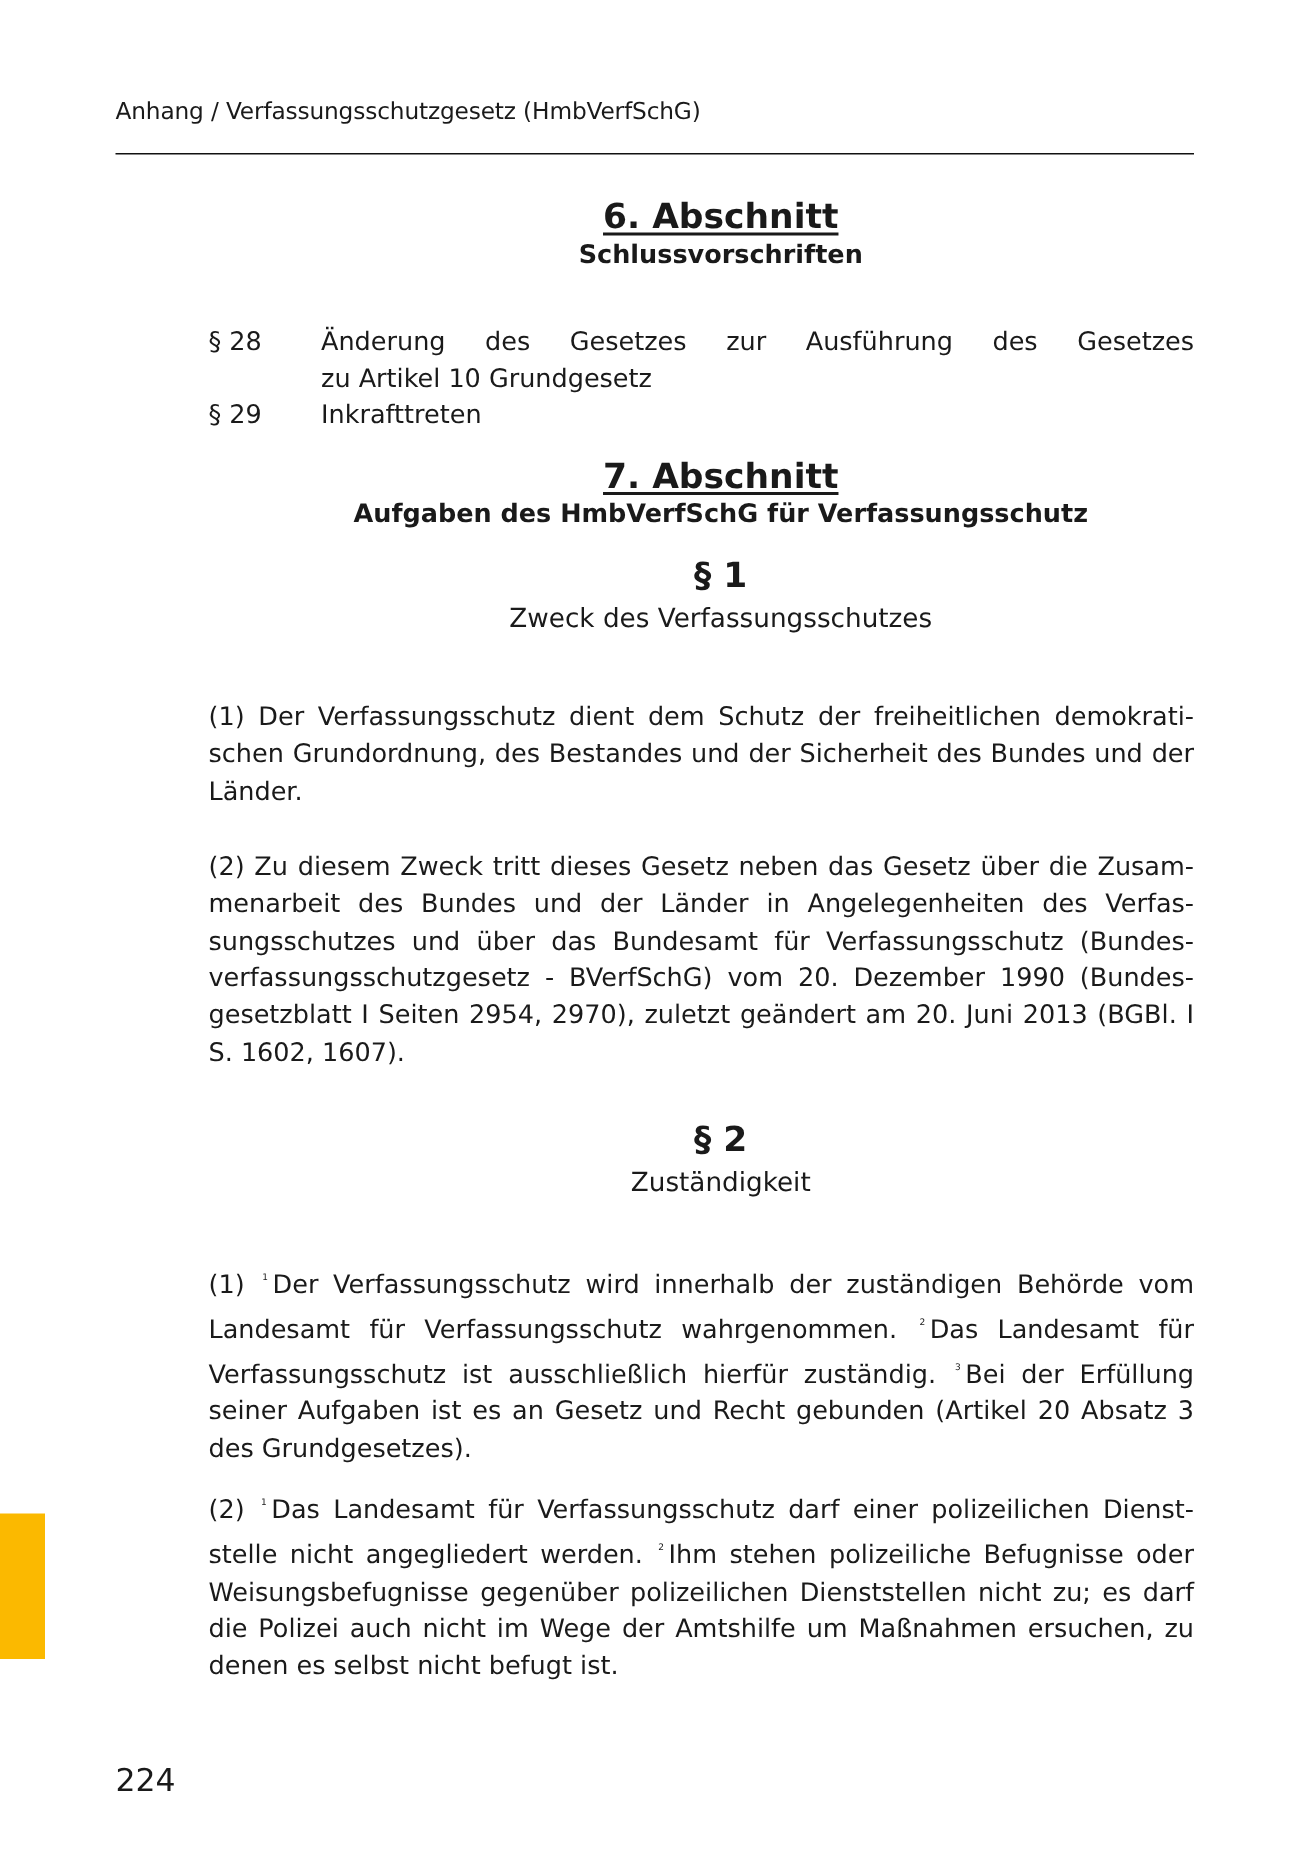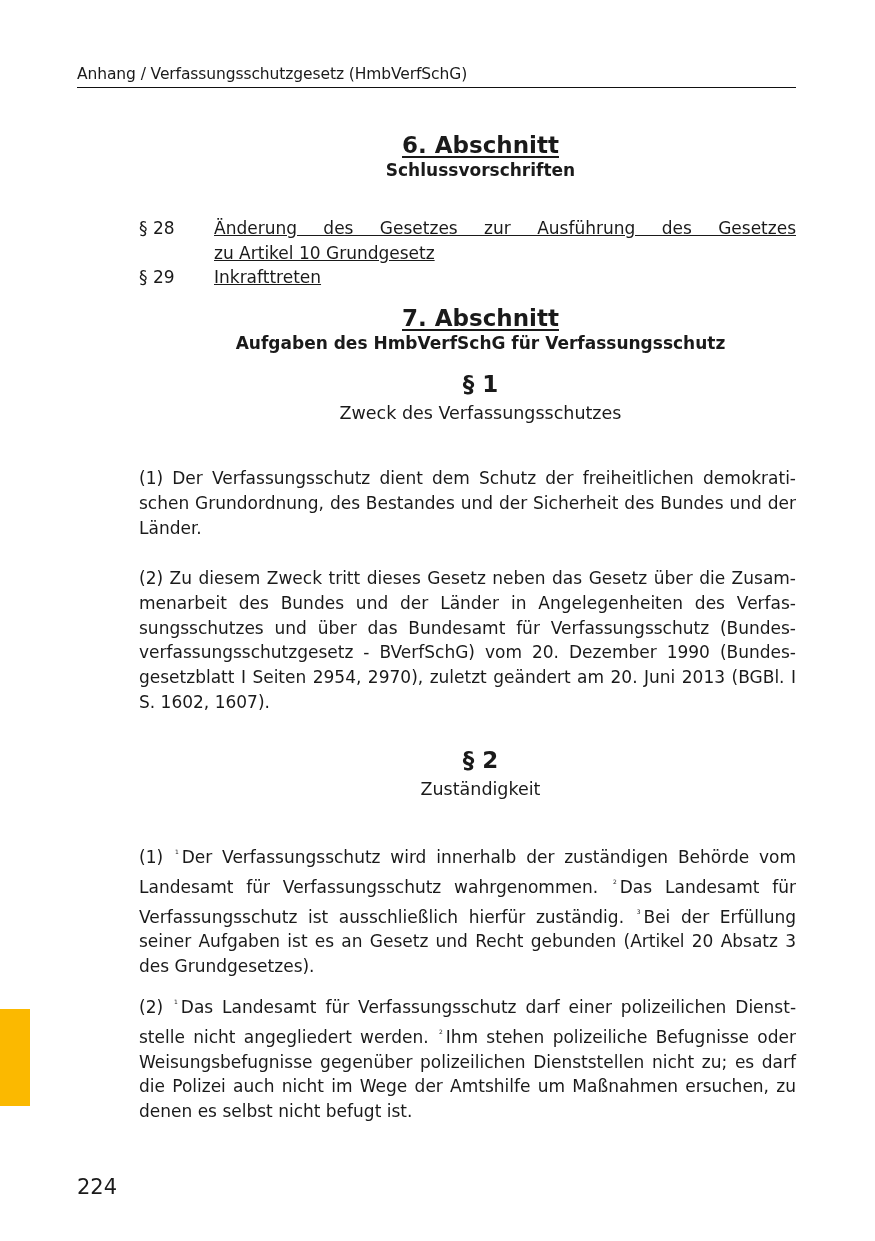--- a/index.html
+++ b/index.html
@@ -15,21 +15,21 @@
     font-family: "DejaVu Sans", sans-serif;
     color: #1a1a1a;
   }
   .running-header {
     position: absolute;
     left: 77px;
     top: 64px;
     width: 719px;
     font-size: 15.5px;
     line-height: 20px;
-    padding-bottom: 3px;
+    padding-bottom: 18px;
     border-bottom: 1.3px solid #111;
     letter-spacing: -0.1px;
   }
   .heading-block {
     position: absolute;
     left: 152px;
     width: 657px;
     text-align: center;
   }
   .abschnitt-title {
@@ -72,21 +72,20 @@
     justify-content: space-between;
   }
   .toc-num {
     width: 75px;
     flex: 0 0 75px;
   }
   .toc-text {
     flex: 1;
     text-align: justify;
     text-align-last: left;
-    text-decoration: underline;
   }
   .toc-text.justify-first span.line1 {
     display: block;
     text-align: justify;
     text-align-last: justify;
   }
   .body-para {
     position: absolute;
     left: 139px;
     width: 657px;

